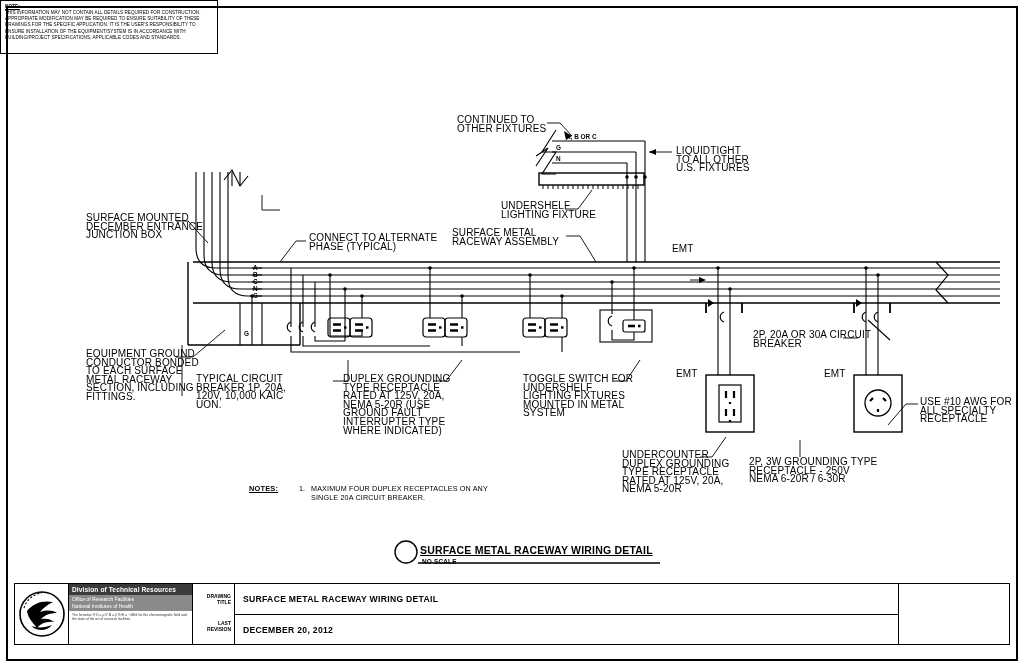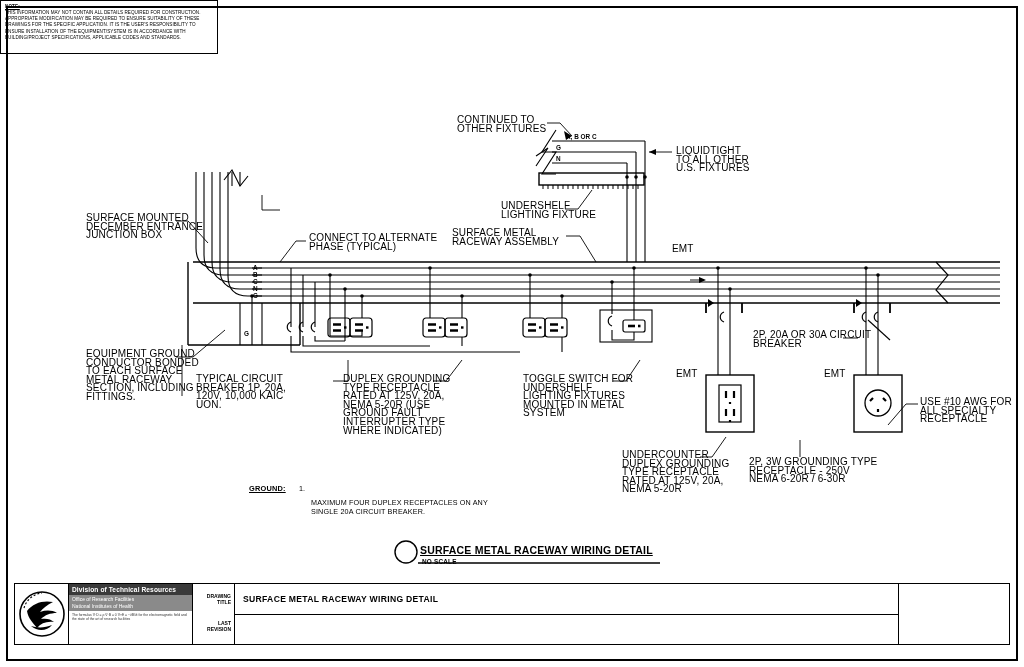--- a/index.html
+++ b/index.html
@@ -330,23 +330,23 @@
   <div class="cond" style="left:253px;top:271px;">B</div>
   <div class="cond" style="left:253px;top:278px;">C</div>
   <div class="cond" style="left:253px;top:285px;">N</div>
   <div class="cond" style="left:253px;top:292px;">G</div>
   <div class="cond" style="left:244px;top:330px;">G</div>
 
   <div class="cond" style="left:566px;top:133px;">A, B OR C</div>
   <div class="cond" style="left:556px;top:144px;">G</div>
   <div class="cond" style="left:556px;top:155px;">N</div>
 
-  <div id="notesLead">GROUND:</div>
+  <div id="notesLead">NOTES:</div>
   <div id="notesNum">1.</div>
-  <div id="notesTxt" class="lbl" style="left:311px;top:484px;white-space:pre;margin-top:14px;">MAXIMUM FOUR DUPLEX RECEPTACLES ON ANY
+  <div id="notesTxt" class="lbl" style="left:311px;top:484px;white-space:pre;">MAXIMUM FOUR DUPLEX RECEPTACLES ON ANY
 SINGLE 20A CIRCUIT BREAKER.</div>
 
   <div id="detTitle">SURFACE METAL RACEWAY WIRING DETAIL</div>
   <div id="detScale">NO SCALE</div>
 
   <div id="tb">
     <div id="tbLogo">
       <svg width="54" height="60" viewBox="0 0 54 60">
         <circle cx="27" cy="30" r="22" fill="none" stroke="#000" stroke-width="1.6"></circle>
         <path d="M12,27 C18,19 28,16 38,18 C32,21 28,24 25,28 C31,26 37,26 42,29 C35,29 30,31 26,35 C31,34 36,35 39,38 C32,37 26,39 22,44 C18,39 13,34 12,27 Z" fill="#000"></path>
@@ -361,19 +361,20 @@
       <div class="d3">The formulas  ∇·D = ρ  ∇·B = 0  ∇×E = −∂B/∂t  for the  electromagnetic  field  and  the  state of the art  of  research  facilities</div>
     </div>
     <div id="tbTags">
       <div class="t" style="padding-top:9px;white-space:pre;">DRAWING
 TITLE</div>
       <div class="t" style="padding-top:15px;white-space:pre;">LAST
 REVISION</div>
     </div>
     <div id="tbMain">
       <div class="row r1">SURFACE METAL RACEWAY WIRING DETAIL</div>
+      <div class="row">DECEMBER 20, 2012</div>
     </div>
     <div id="tbNum">
       <div style="height:29px;"></div>
     </div>
   </div>
 
 </div>
 
 </body></html>

